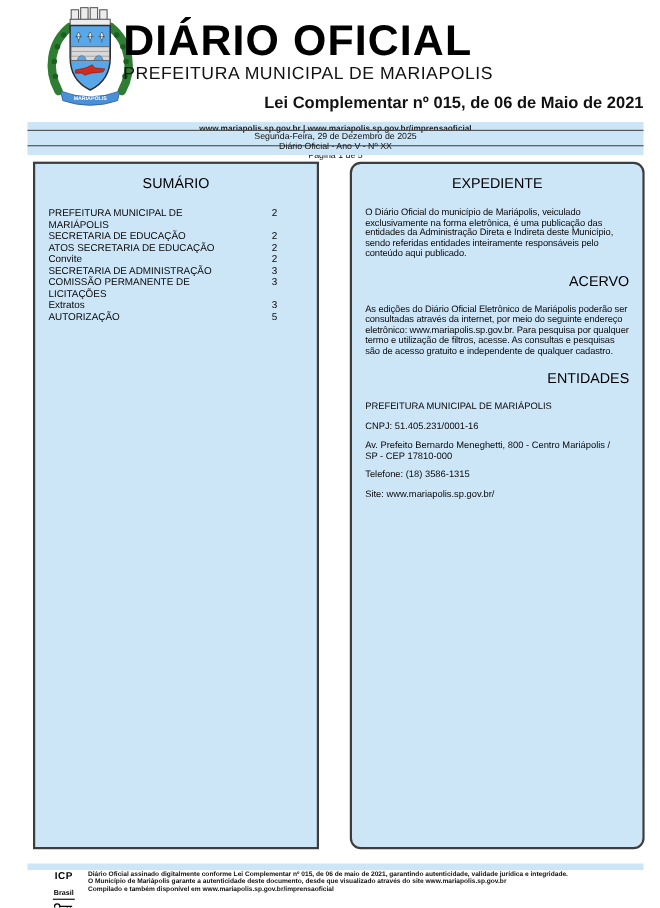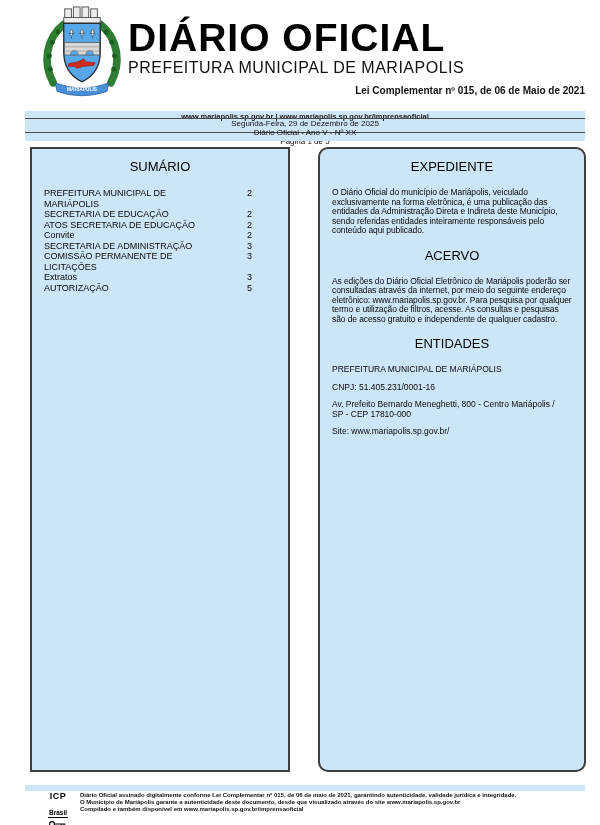--- a/index.html
+++ b/index.html
@@ -3,30 +3,30 @@
 <meta charset="utf-8">
 <style>
   html,body{margin:0;padding:0;}
   body{
     width:600px;height:825px;position:relative;background:#ffffff;
     font-family:"Liberation Sans", sans-serif;color:#000;
     -webkit-font-smoothing:antialiased;overflow:hidden;
   }
   
   .crest{position:absolute;left:38px;top:6px;width:88px;height:96px;}
-  .masthead{position:absolute;left:128px;top:18px;width:460px;}
+  .masthead{position:absolute;left:112px;top:18px;width:460px;}
   .masthead .title{
     font-size:39px;font-weight:bold;letter-spacing:1px;line-height:40px;color:#000;
   }
   .masthead .subtitle{
     font-size:16px;font-weight:400;letter-spacing:.5px;line-height:20px;margin-top:0px;color:#111;
   }
   .law-line{
     position:absolute;right:15px;top:85px;width:400px;text-align:right;
-    font-size:10px;font-weight:600;color:#111;
+    font-size:15px;font-weight:600;color:#111;
   }
   
   .sites-bar{
     position:absolute;left:25px;top:111px;width:560px;height:26px;
     background:var(--lb);text-align:center;font-size:7.5px;font-weight:600;
     line-height:11px;color:#222;
   }
   .date-row{
     position:absolute;left:25px;top:118px;width:560px;height:15px;
     border-top:1px solid #4a4a4a;border-bottom:1px solid #4a4a4a;
@@ -37,21 +37,21 @@
   
   .box{
     position:absolute;top:147px;height:625px;background:var(--lb);
     border:2px solid #3d3d3d;box-sizing:border-box;padding:6px 12px;
   }
   .box-left{left:30px;width:260px;}
   .box-right{left:318px;width:268px;border-radius:10px;}
   .box h2{
     margin:4px 0 14px 0;text-align:center;font-size:13px;font-weight:normal;color:#000;
   }
-  .box h2.mid{margin-top:4px;}
+  .box h2.mid{margin-top:4px;text-align:right;}
   
   .toc-row{position:relative;font-size:9px;line-height:10.5px;color:#0a0a0a;margin:0;}
   .toc-label{display:inline-block;width:155px;vertical-align:top;}
   .toc-page{position:absolute;left:203px;top:0;}
   
   .box p{margin:0 0 12px 0;font-size:8.5px;line-height:9.5px;color:#0a0a0a;letter-spacing:-.1px;}
   .ent-line{font-size:8.5px;line-height:9.5px;margin:0 0 8px 0;color:#0a0a0a;}
   
   .footer-bar{position:absolute;left:25px;top:785px;width:560px;height:6px;background:var(--lb);}
   .footer-content{position:absolute;left:40px;top:792px;width:540px;display:flex;align-items:flex-start;}
@@ -173,20 +173,21 @@
   <h2>EXPEDIENTE</h2>
   <p>O Diário Oficial do município de Mariápolis, veiculado exclusivamente na forma eletrônica, é uma publicação das entidades da Administração Direta e Indireta deste Município, sendo referidas entidades inteiramente responsáveis pelo conteúdo aqui publicado.</p>
 
   <h2 class="mid">ACERVO</h2>
   <p>As edições do Diário Oficial Eletrônico de Mariápolis poderão ser consultadas através da internet, por meio do seguinte endereço eletrônico: www.mariapolis.sp.gov.br. Para pesquisa por qualquer termo e utilização de filtros, acesse. As consultas e pesquisas são de acesso gratuito e independente de qualquer cadastro.</p>
 
   <h2 class="mid">ENTIDADES</h2>
   <div class="ent-line">PREFEITURA MUNICIPAL DE MARIÁPOLIS</div>
   <div class="ent-line">CNPJ: 51.405.231/0001-16</div>
   <div class="ent-line" style="max-width:235px;">Av. Prefeito Bernardo Meneghetti, 800 - Centro Mariápolis / SP - CEP 17810-000</div>
+  <div class="ent-line">Telefone: (18) 3586-1315</div>
   <div class="ent-line">Site: www.mariapolis.sp.gov.br/</div>
 </section>
 
 <div class="footer-bar"></div>
 <div class="footer-content">
   <div class="icp">
     <div class="icp-top">ICP</div>
     <div class="icp-bottom">Brasil</div>
     <svg class="icp-key" viewBox="0 0 24 10" aria-hidden="true">
       <circle cx="4.5" cy="5" r="3" fill="none" stroke="#000" stroke-width="1.4"></circle>

